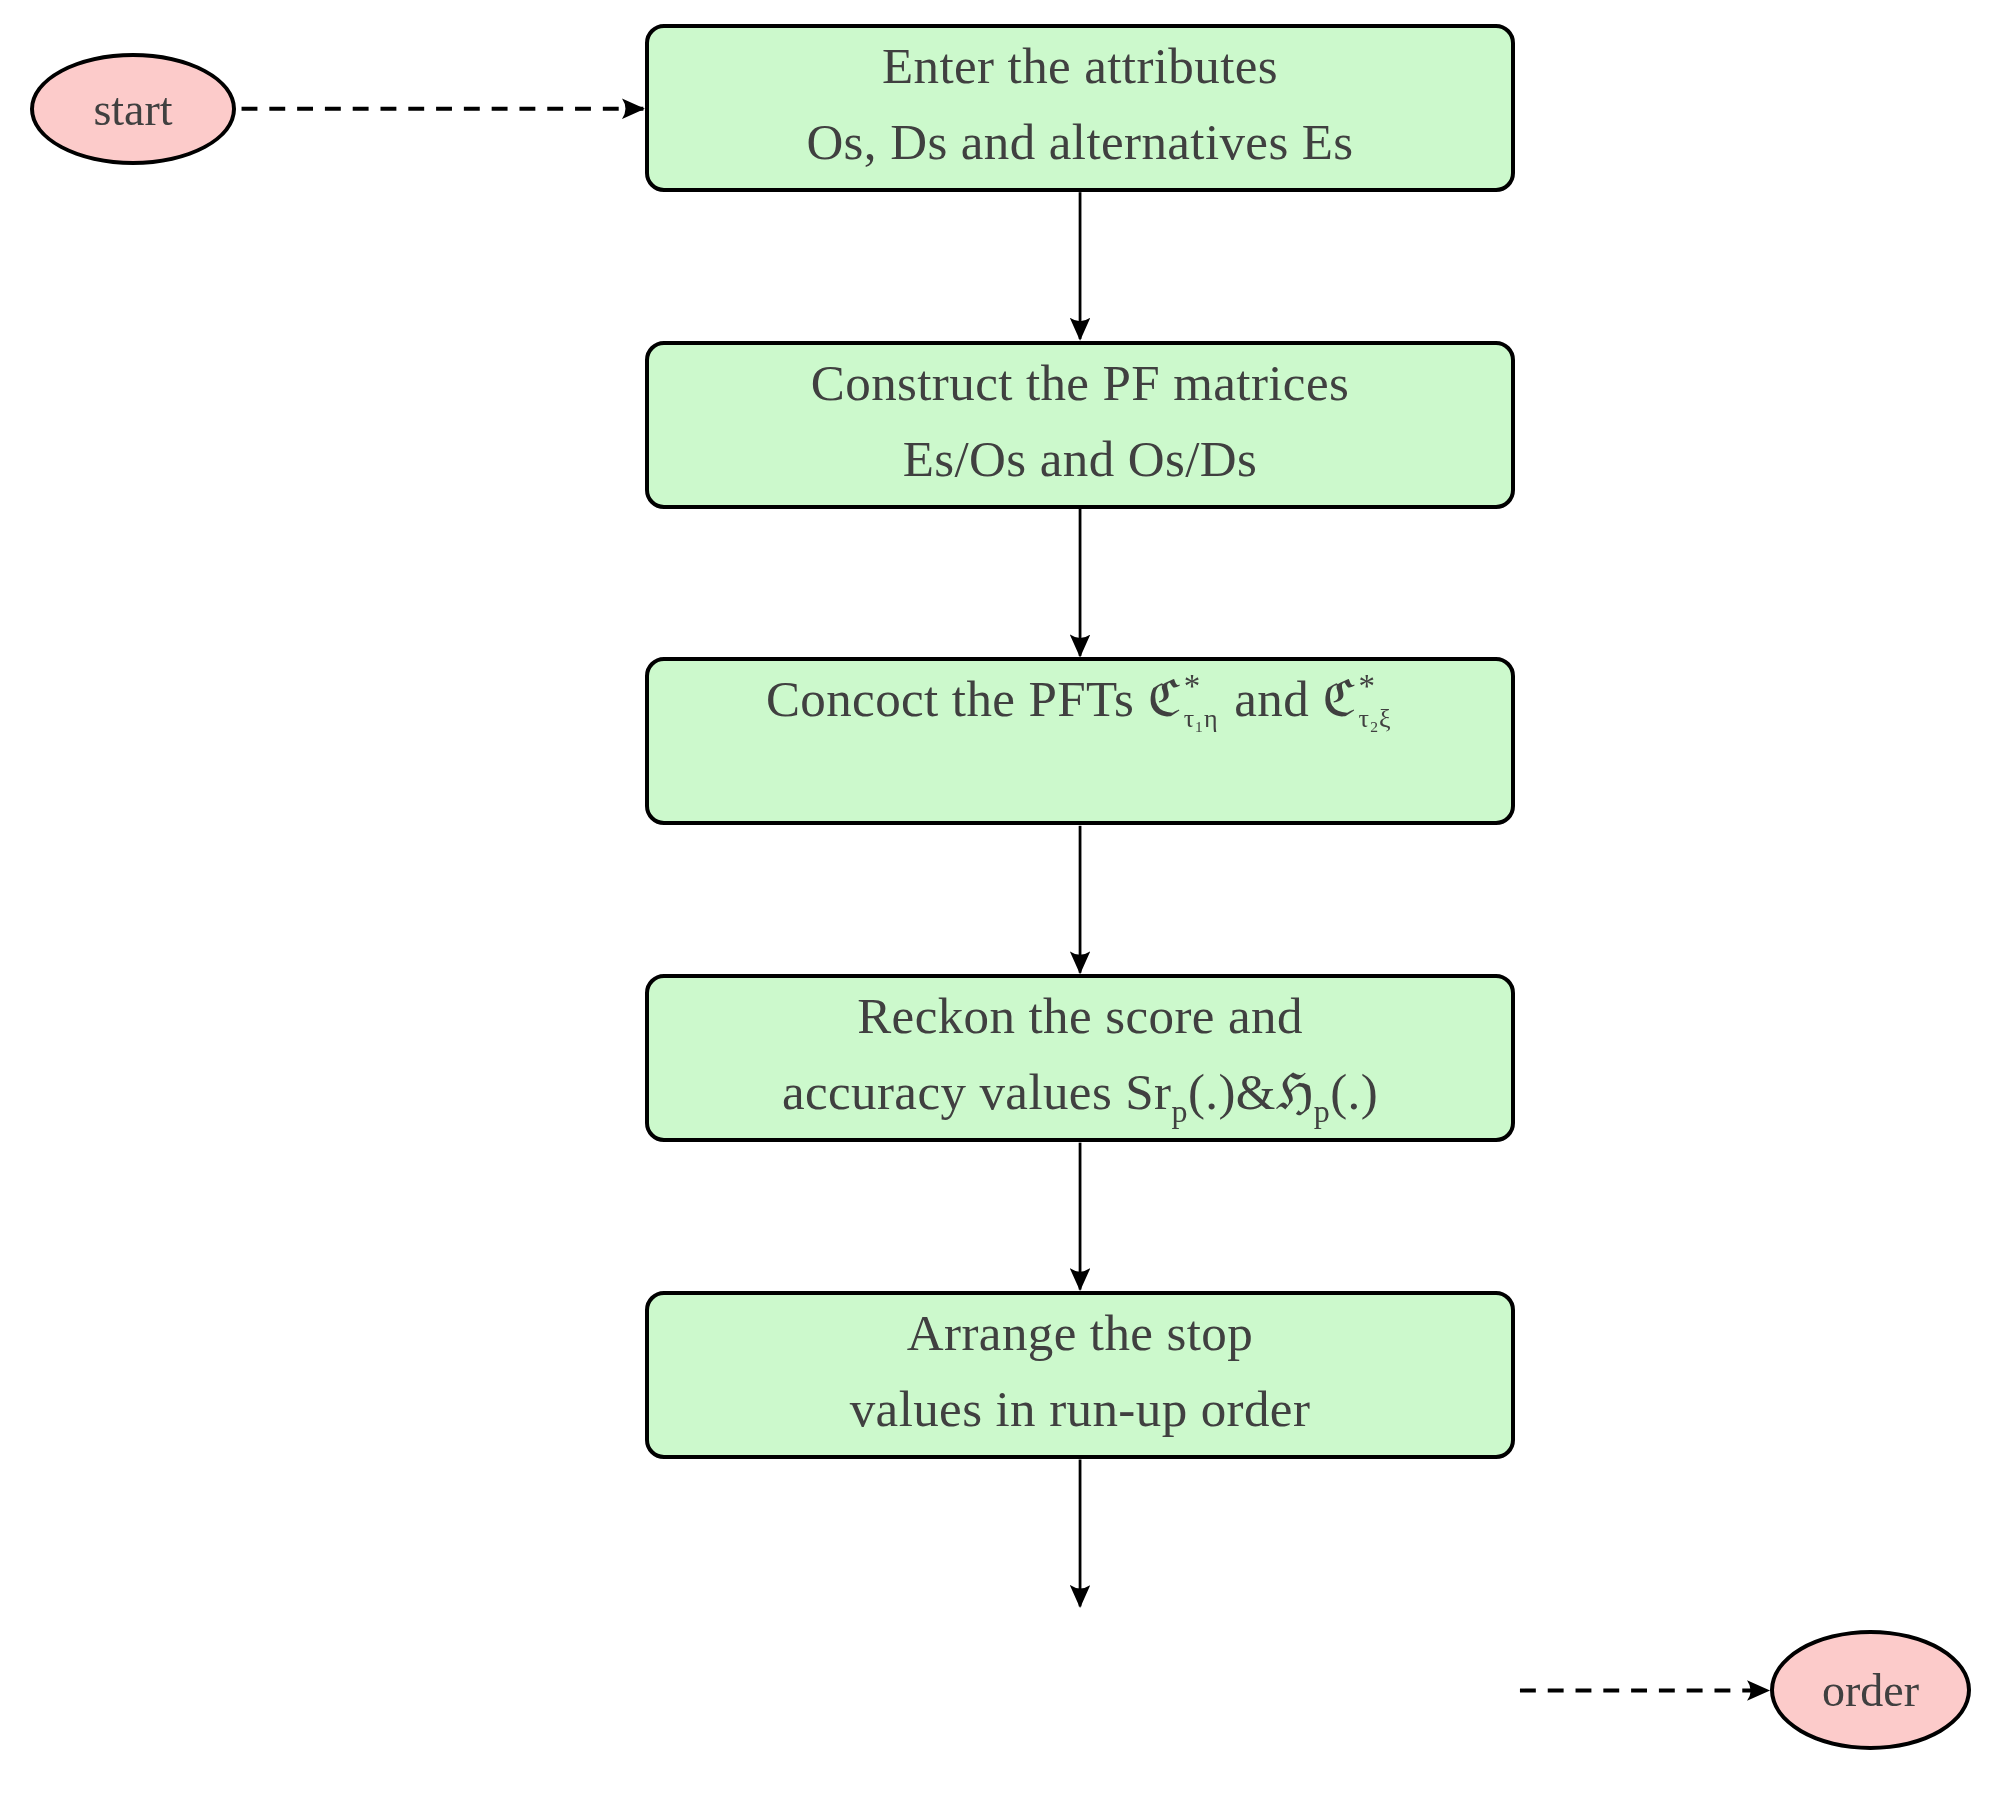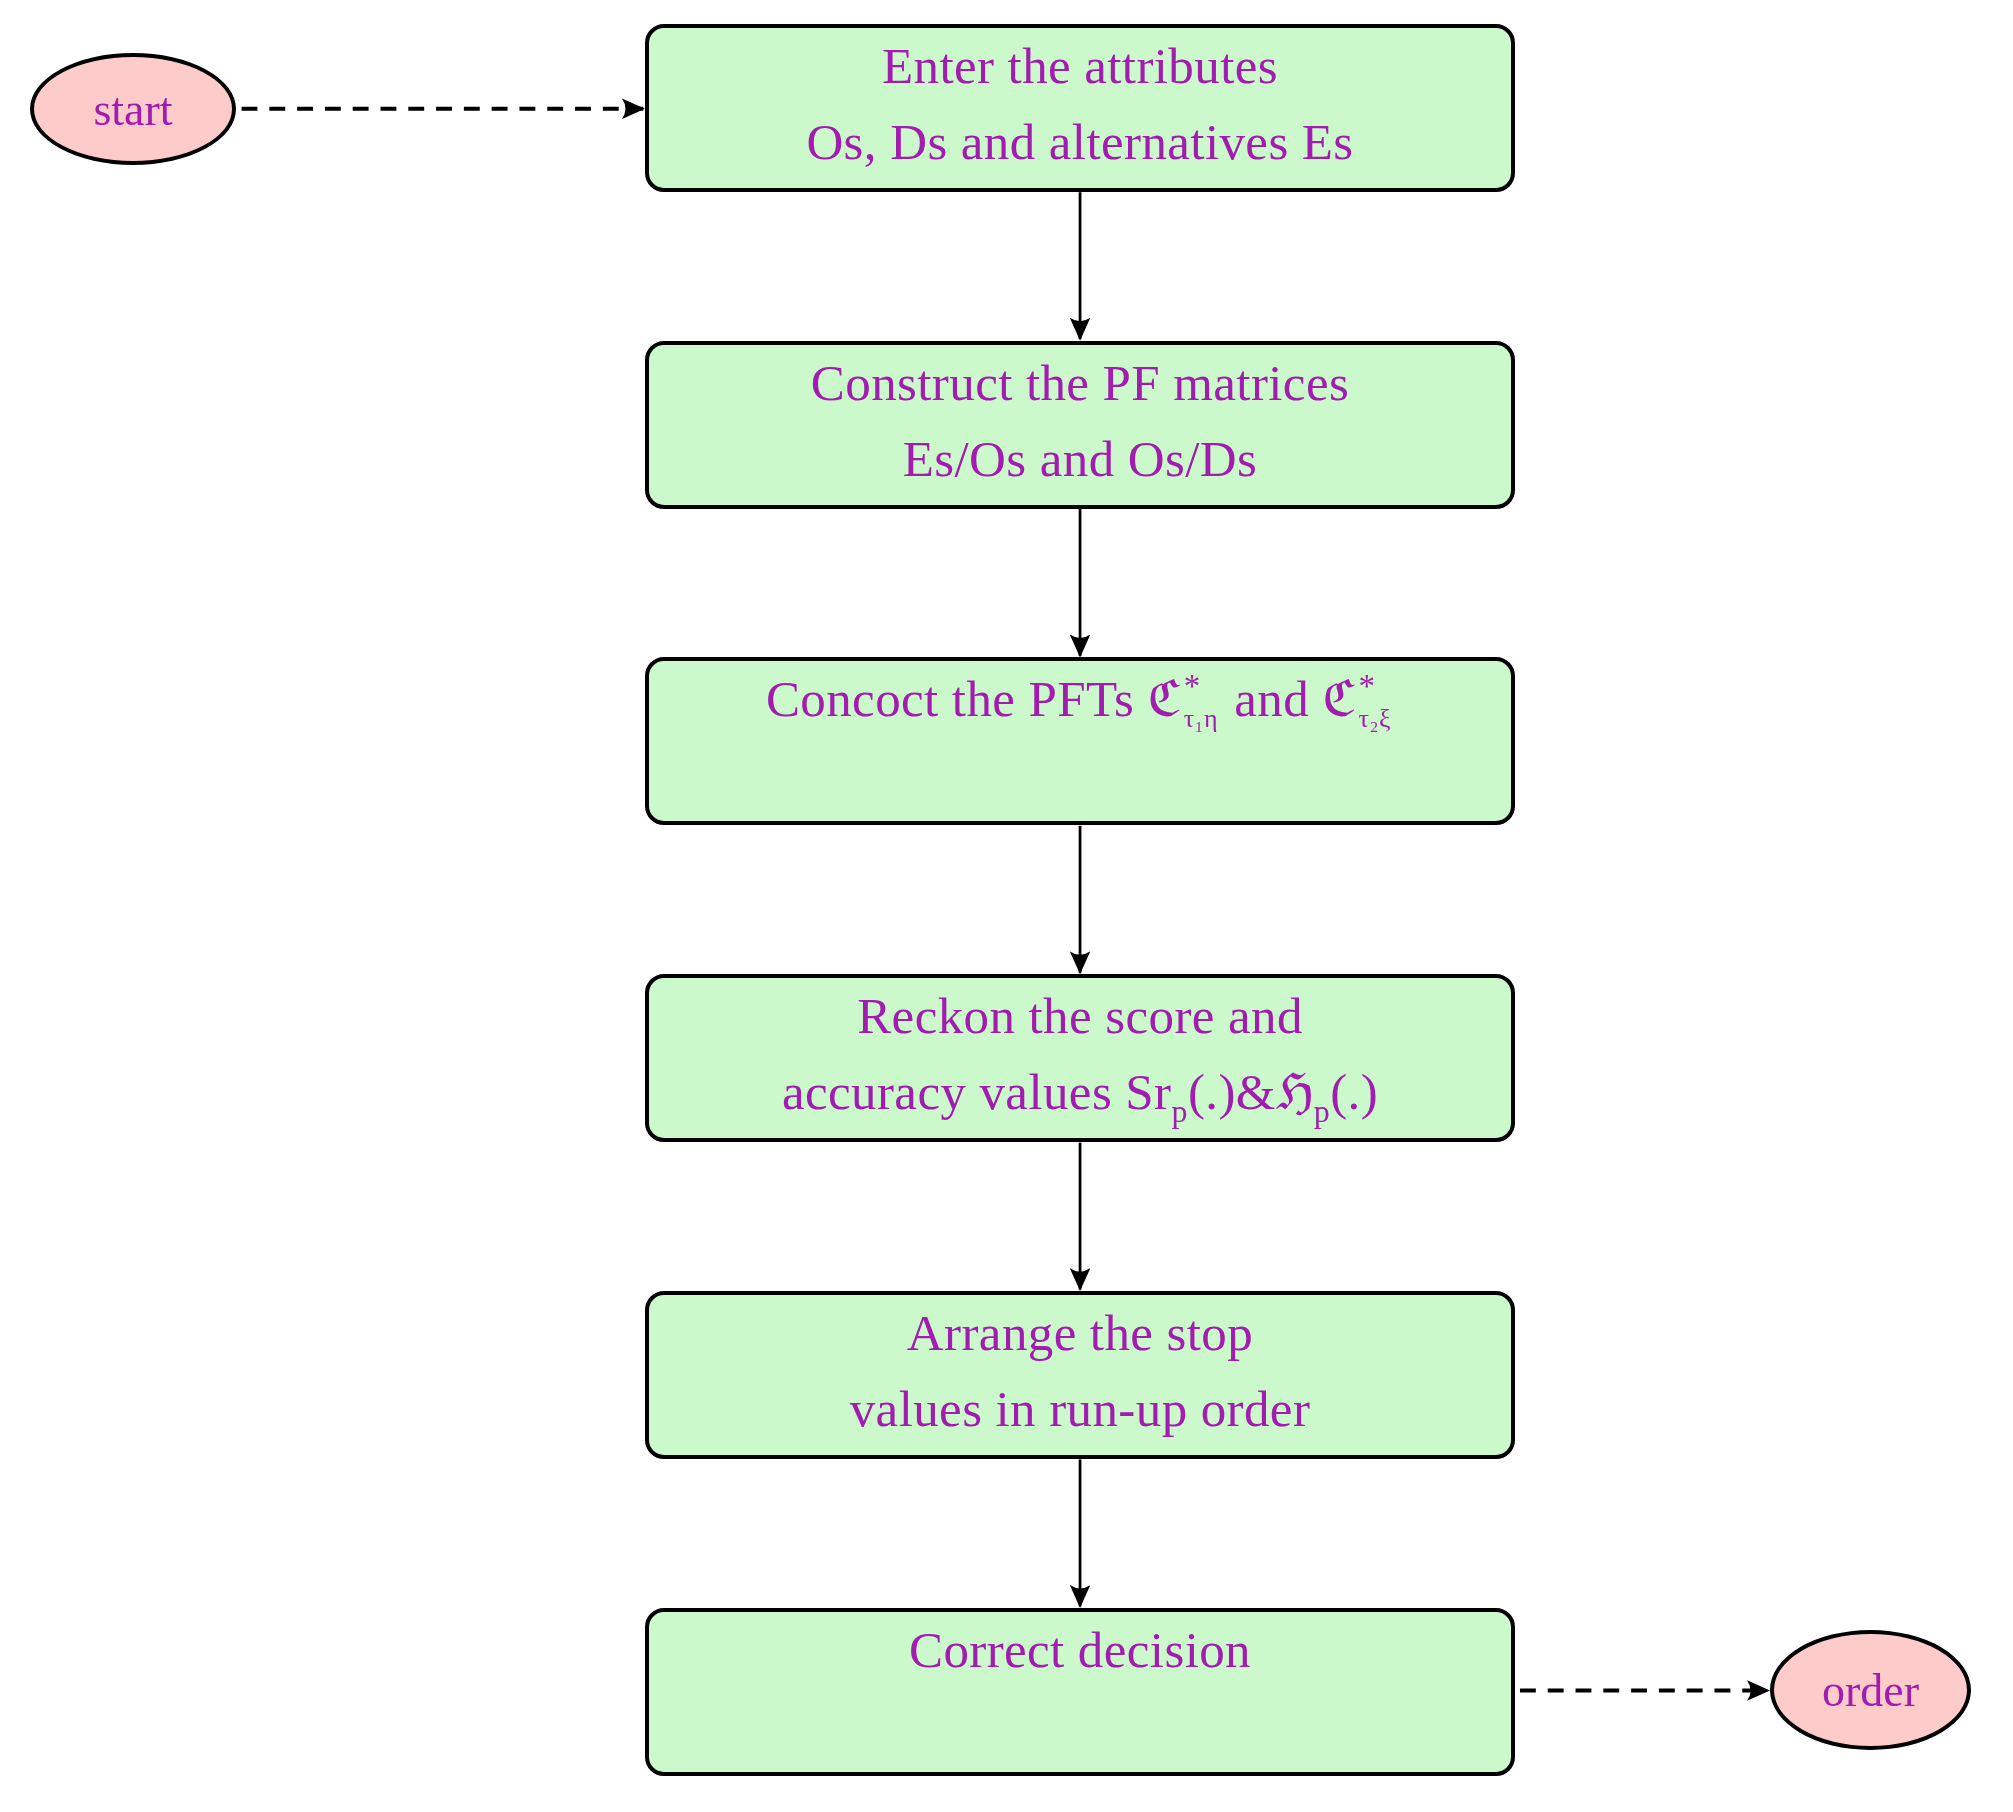--- a/index.html
+++ b/index.html
@@ -8,21 +8,21 @@
     --stroke:#000000;
     --canvas:#ffffff;
   }
   html,body{margin:0;padding:0;background:var(--canvas);}
   .canvas{
     position:relative;
     width:2014px;
     height:1812px;
     background:var(--canvas);
     font-family:"Liberation Serif","DejaVu Serif",serif;
-    color:#a21caf;
+    color:#404040;
     overflow:hidden;
   }
   .connector-layer{
     position:absolute;
     left:0;top:0;
     width:2014px;height:1812px;
     pointer-events:none;
   }
   .connector-layer line{stroke:var(--stroke);}
   .connector-layer .solid{stroke-width:3.5px;}
@@ -115,22 +115,19 @@
   <div class="step" style="top:974px">
     <div class="line">Reckon the score and</div>
     <div class="line"><span>accuracy values </span><span class="frak">Sr</span><span class="ssub">p</span><span>(.)&amp;</span><span class="frak">ℌ</span><span class="ssub">p</span><span>(.)</span></div>
   </div>
 
   <div class="step" style="top:1291px">
     <div class="line">Arrange the stop</div>
     <div class="line">values in run-up order</div>
   </div>
 
-  <div class="step" style="top:1608px">
-    <div class="line">Correct decision</div>
-  </div>
 
   <div class="terminal stop">
     <span>order</span>
   </div>
 
 </div>
 
 
 </body></html>

